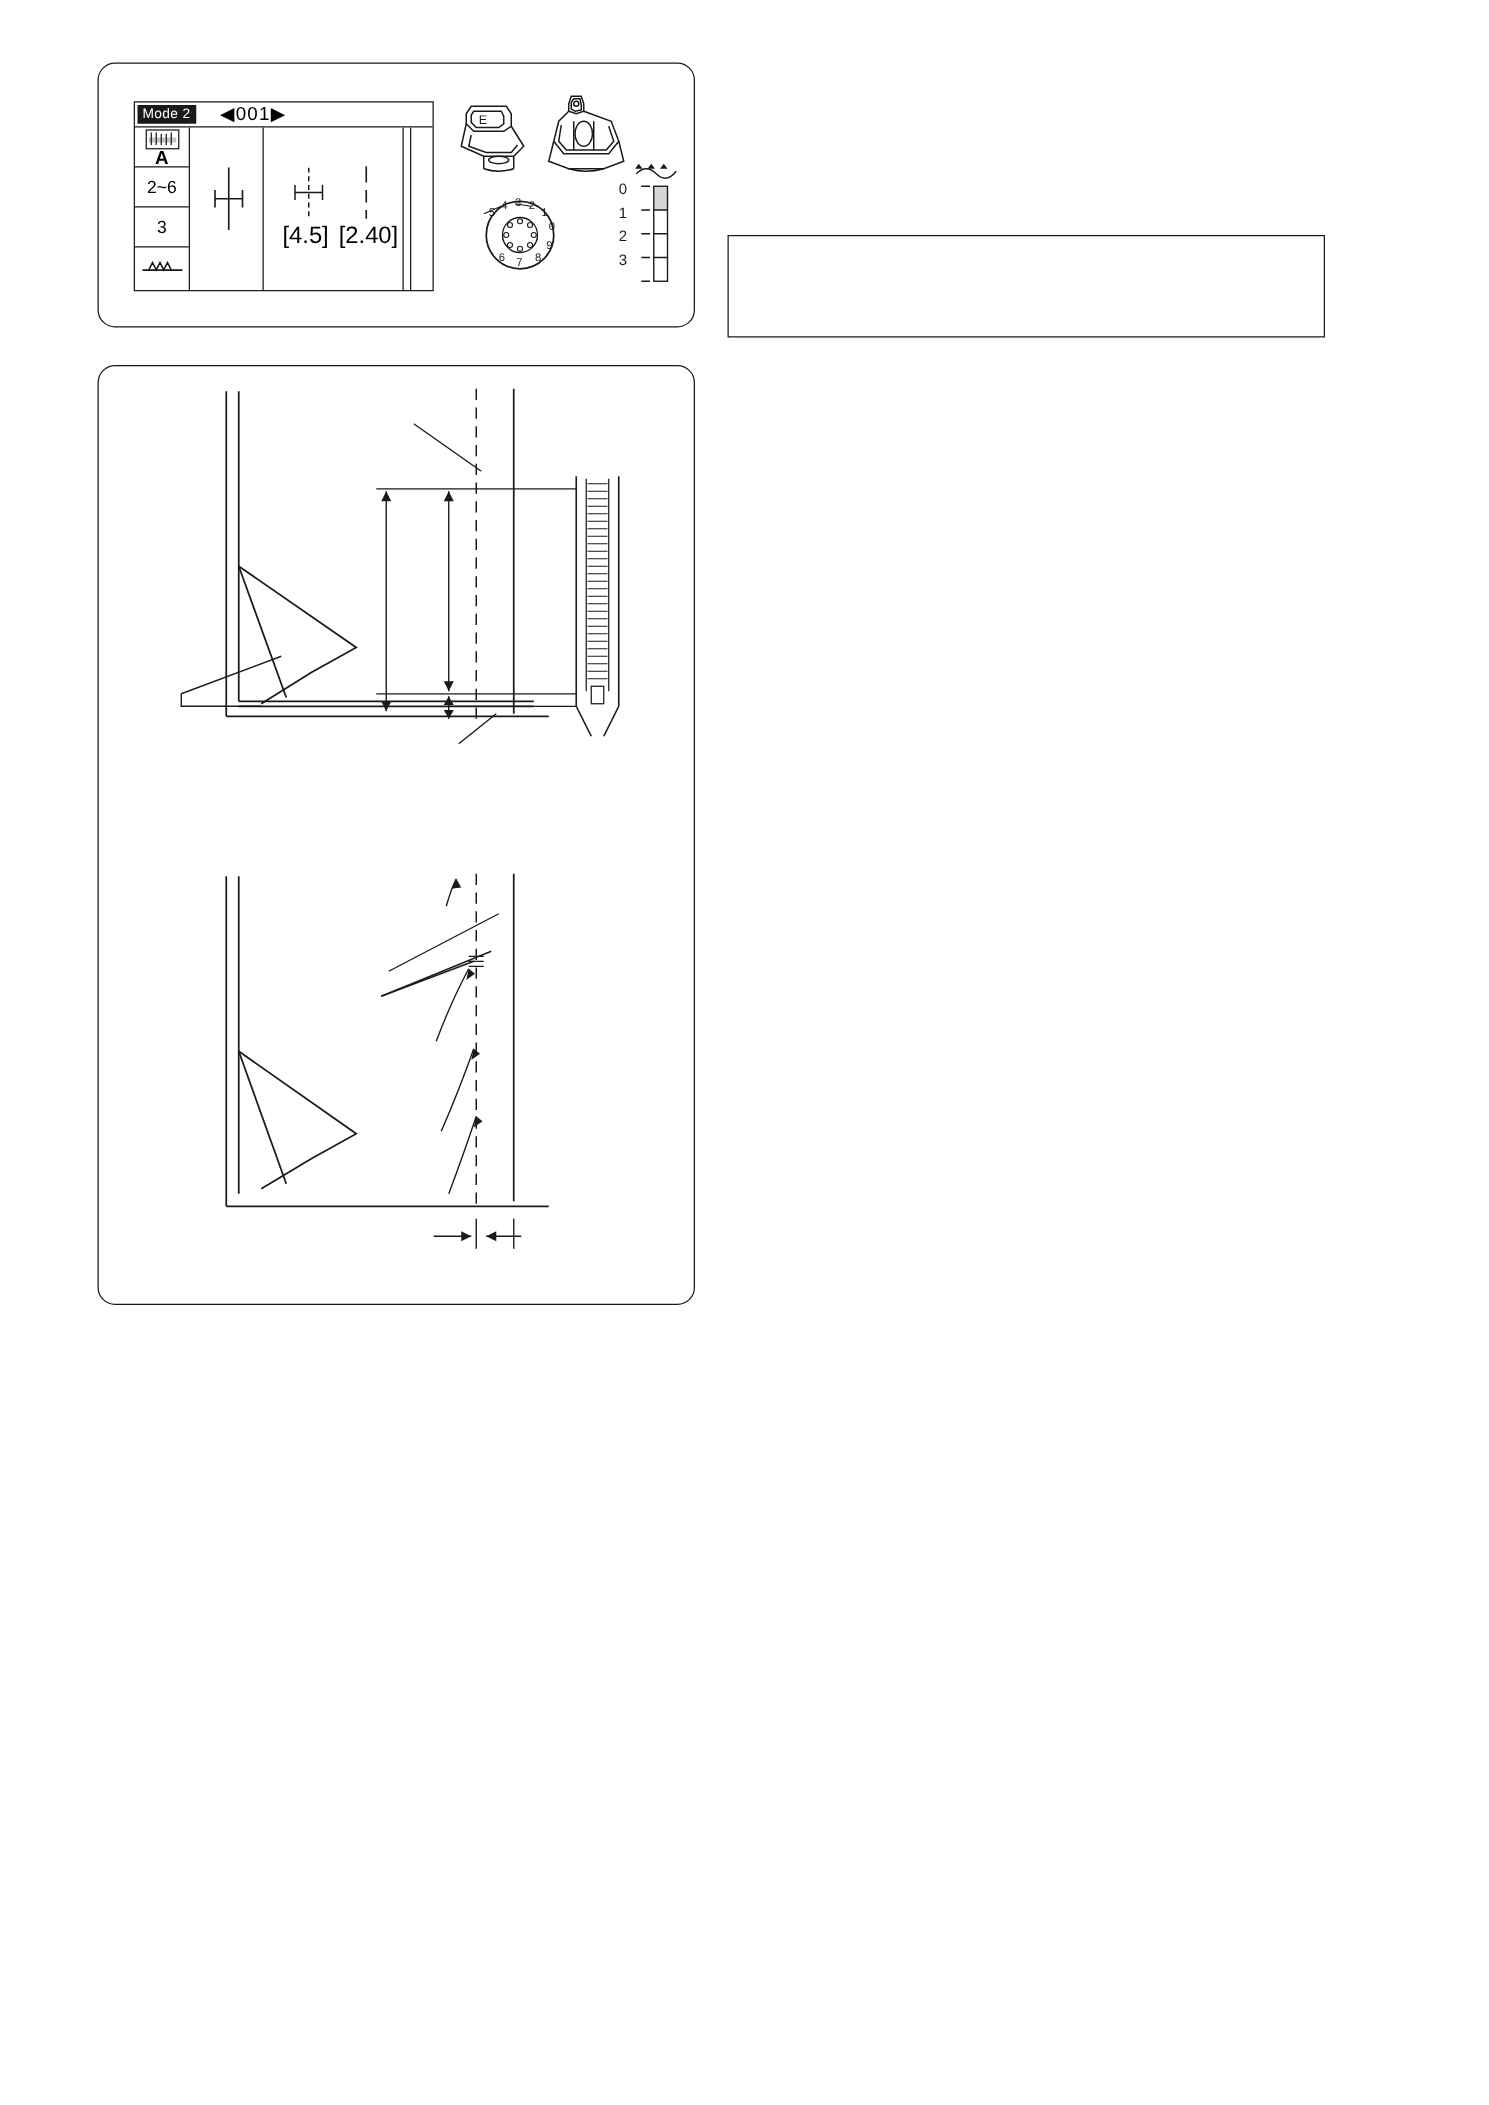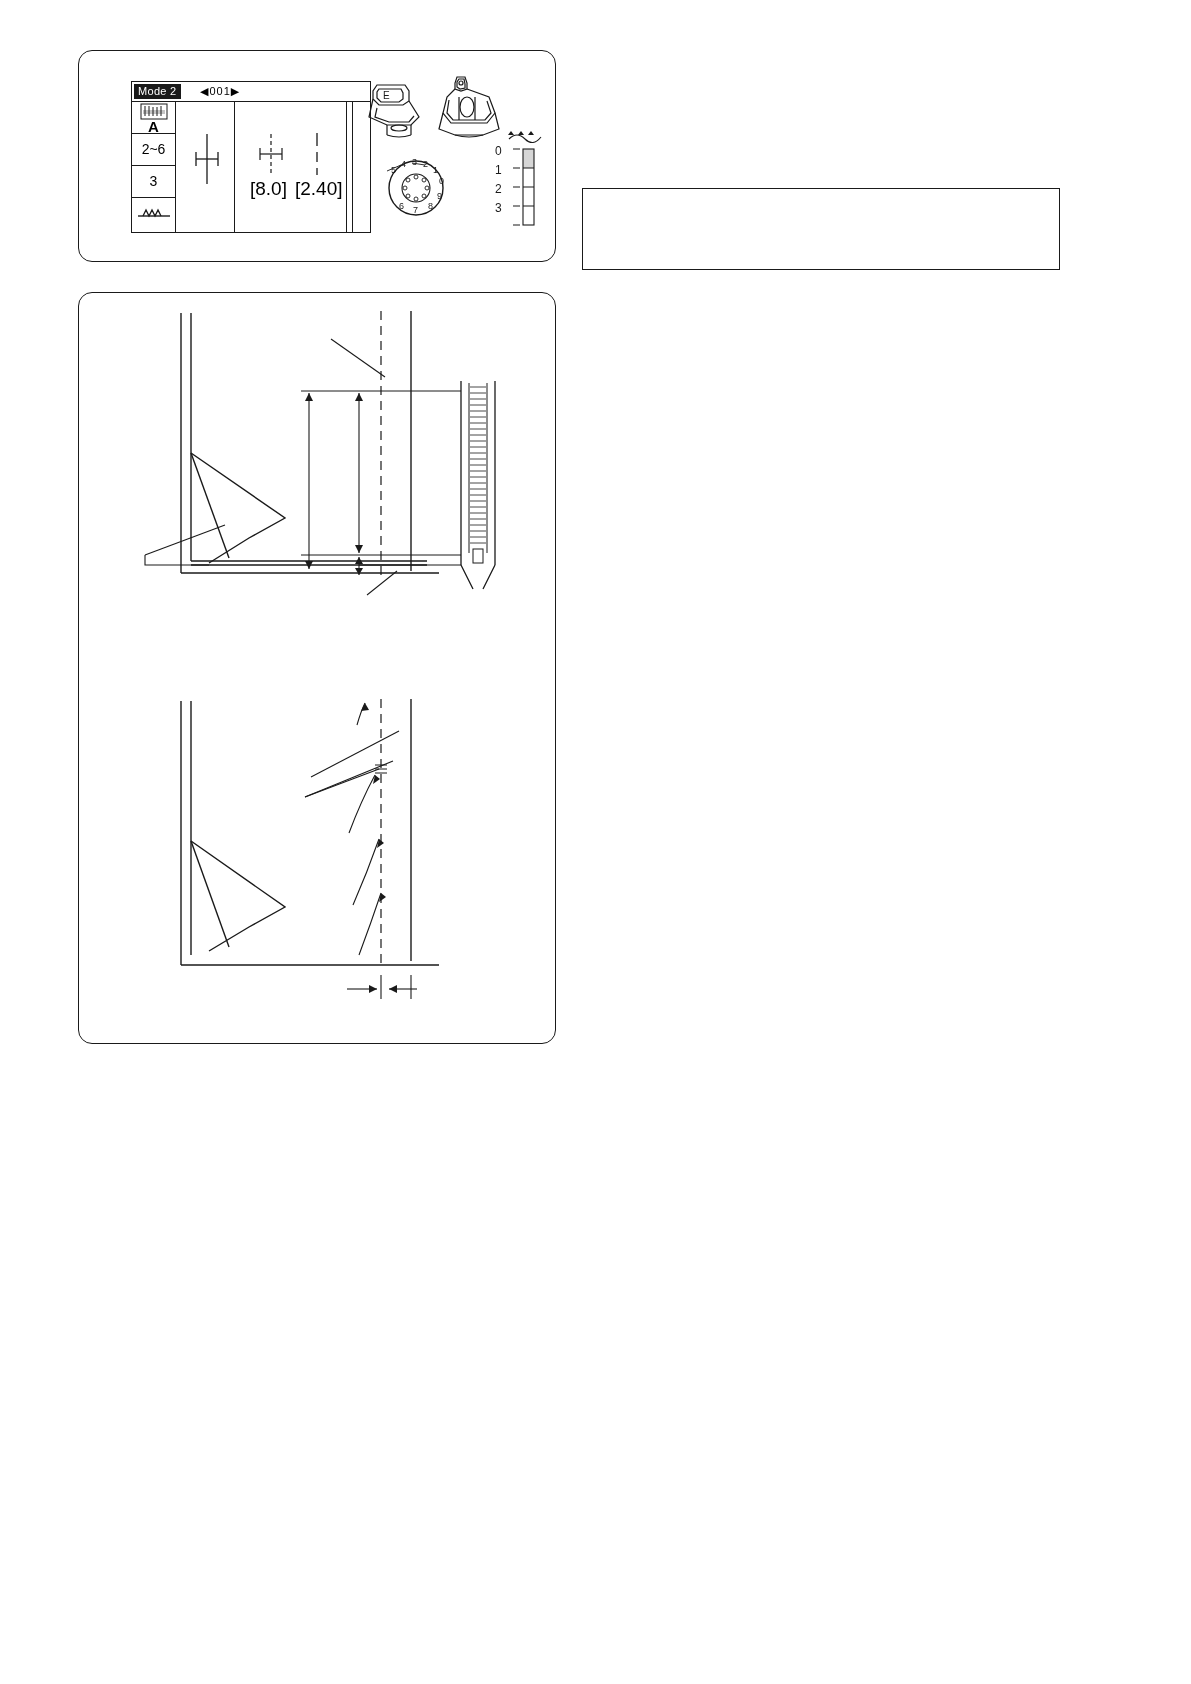--- a/index.html
+++ b/index.html
@@ -36,37 +36,36 @@
   }
 
   
   #lcd {
     position: absolute;
     left: 28px; top: 30px;
     width: 240px; height: 152px;
     border: 1.5px solid #1a1a1a;
     background: #fff;
     box-sizing: border-box;
-    margin-left: 24px;
   }
   #lcd .lcd-topbar {
     position: absolute; left: 0; top: 0; width: 100%; height: 20px;
     border-bottom: 1.2px solid #1a1a1a;
     box-sizing: border-box;
   }
   .mode-badge {
     position: absolute; left: 2px; top: 2px;
     background: #1a1a1a; color: #fff;
     font-size: 11px; line-height: 15px;
     padding: 0 4px;
     letter-spacing: 0.3px;
   }
   .pattern-num {
     position: absolute; left: 68px; top: 1px;
-    font-size: 11px; line-height: 17px;
+    font-size: 15px; line-height: 17px;
     letter-spacing: 1px;
   }
   
   #lcd .lcd-col {
     position: absolute; left: 0; top: 20px; width: 44px; height: 130px;
     border-right: 1.2px solid #1a1a1a;
     box-sizing: border-box;
   }
   .lcd-cell {
     position: relative;
@@ -183,21 +182,21 @@
       </svg>
     </span>
 
     <span class="mini-icon" style="left:178px; top:50px;">
       <svg width="14" height="44" viewBox="0 0 14 44">
         <path d="M7 1 L7 14 M7 20 L7 30 M7 36 L7 43" stroke="#1a1a1a" stroke-width="1.3"></path>
       </svg>
     </span>
 
     <div class="stitch-vals">
-      <span>[8.0]</span><span class="v2">[2.40]</span>
+      <span>[4.5]</span><span class="v2">[2.40]</span>
     </div>
   </div>
 
   <span class="foot-img" style="left:286px; top:28px;">
     <svg width="68" height="64" viewBox="0 0 68 64">
       <g fill="none" stroke="#1a1a1a" stroke-width="1.2">
         <path d="M12 6 L40 6 L44 12 L44 22 L38 26 L14 26 L8 20 L8 12 Z"></path>
         <path d="M14 10 L36 10 L38 14 L38 20 L34 23 L16 23 L12 19 L12 13 Z"></path>
         <text x="18" y="20" font-size="10" stroke="none" fill="#1a1a1a">E</text>
         <path d="M8 20 L4 38 L22 46 L46 46 L54 38 L44 22"></path>

